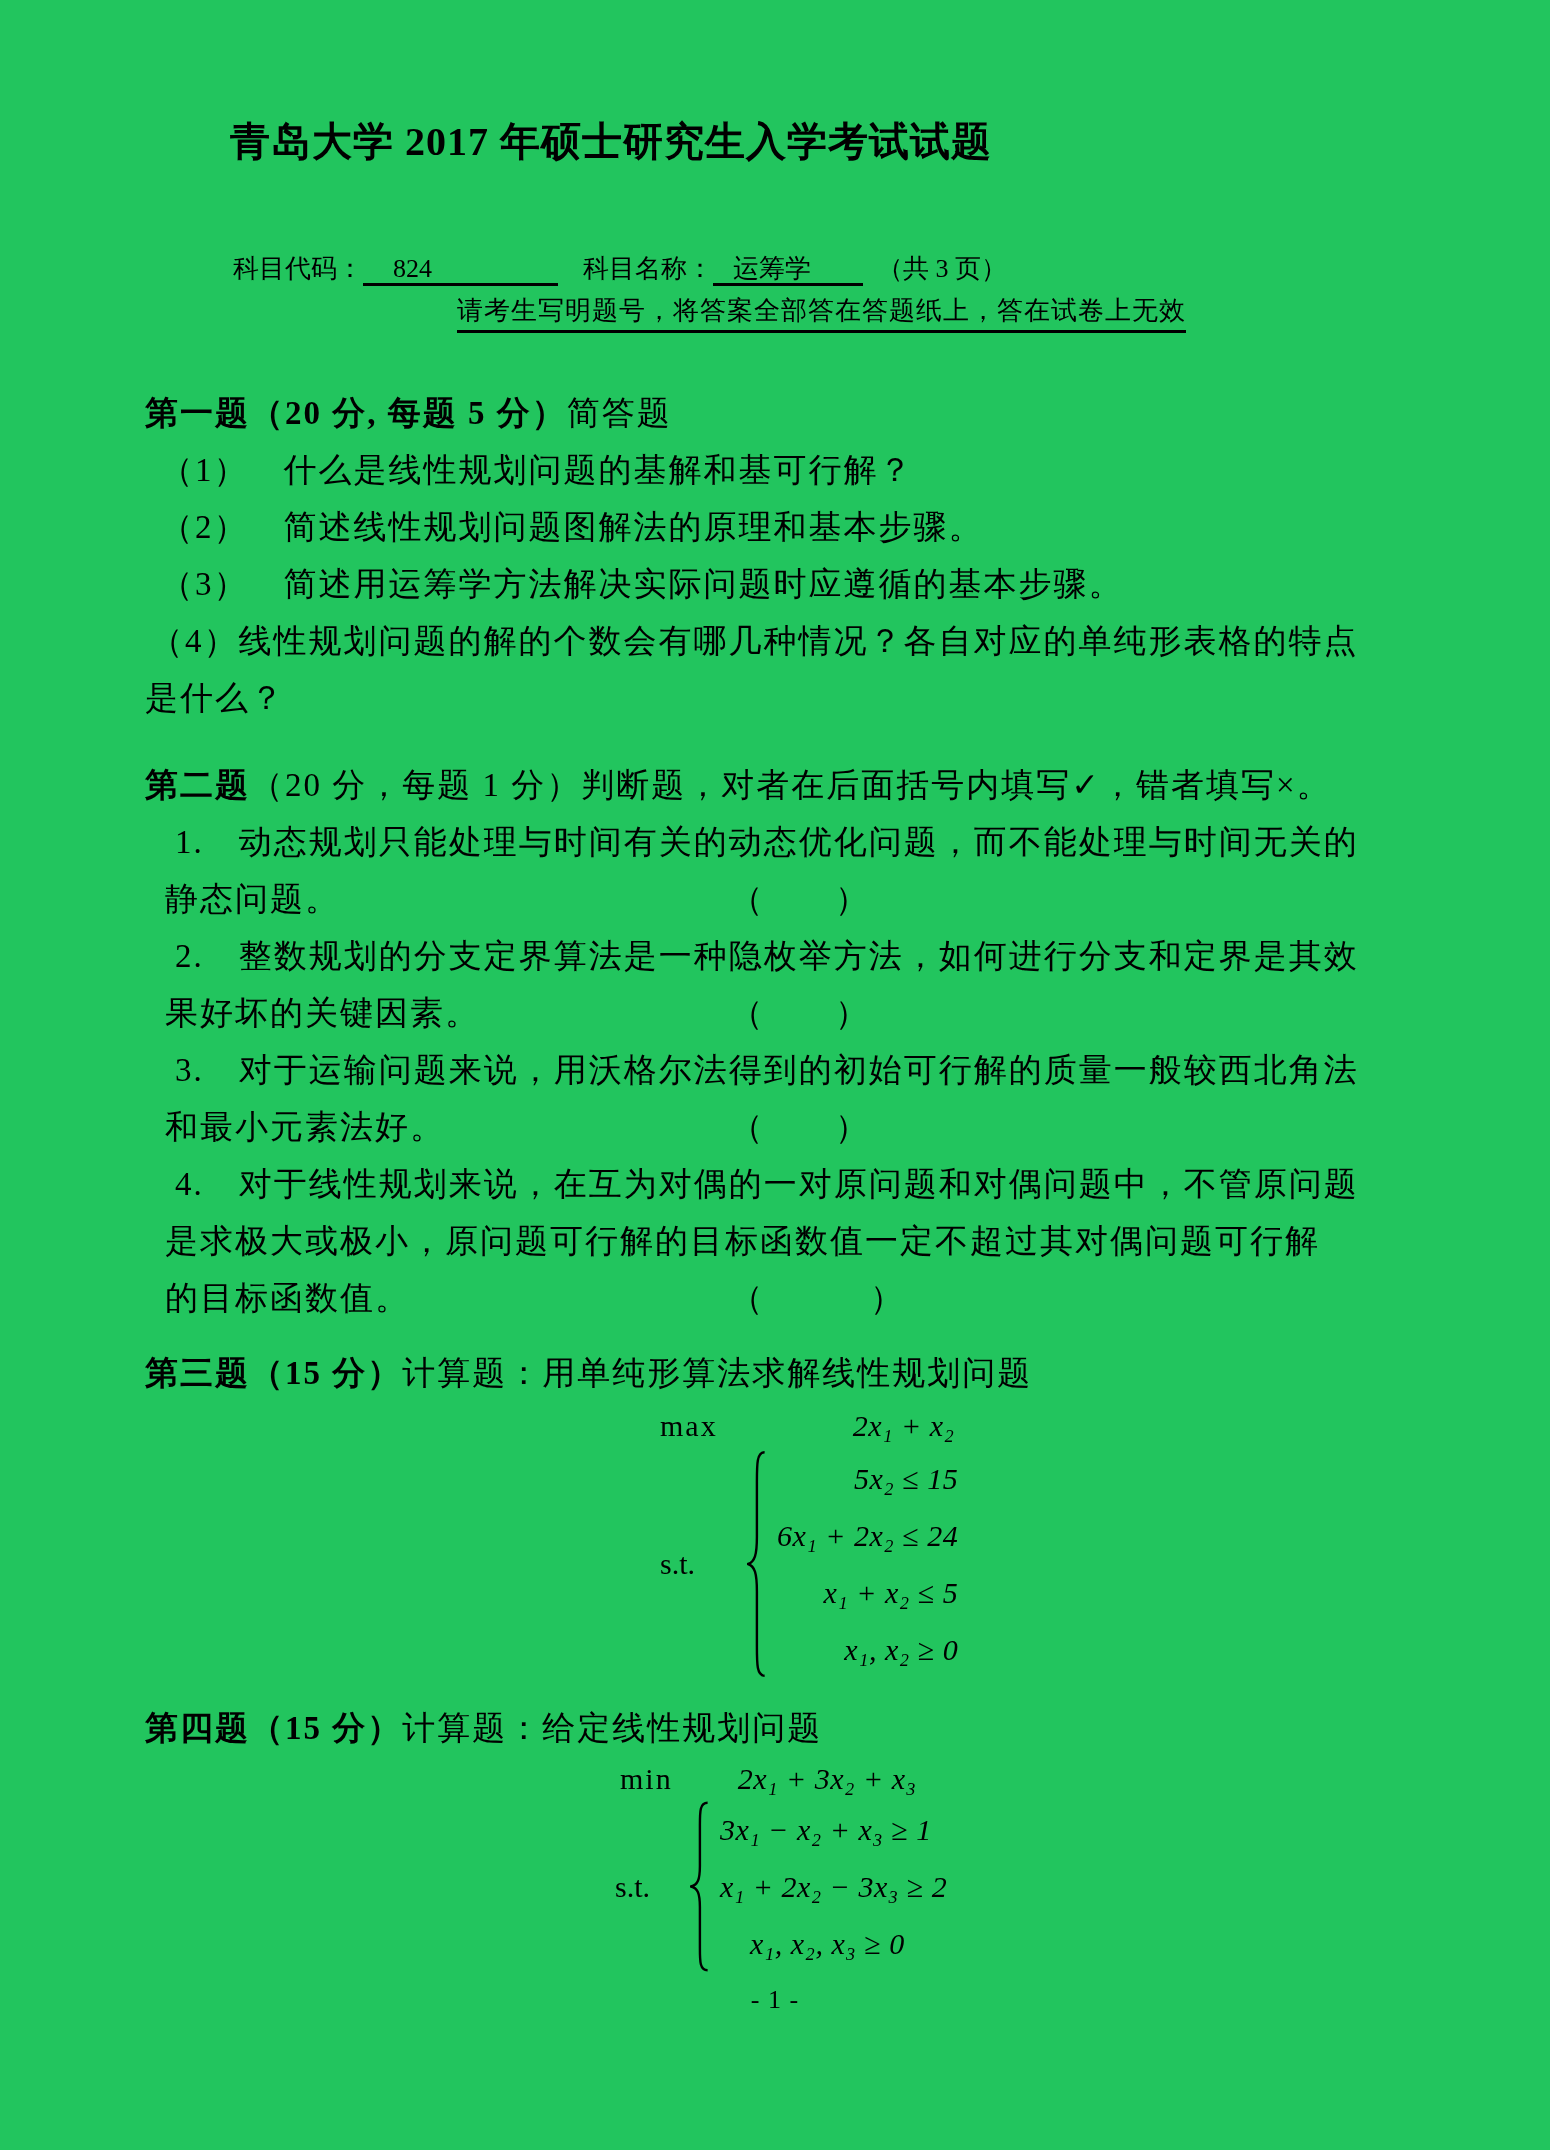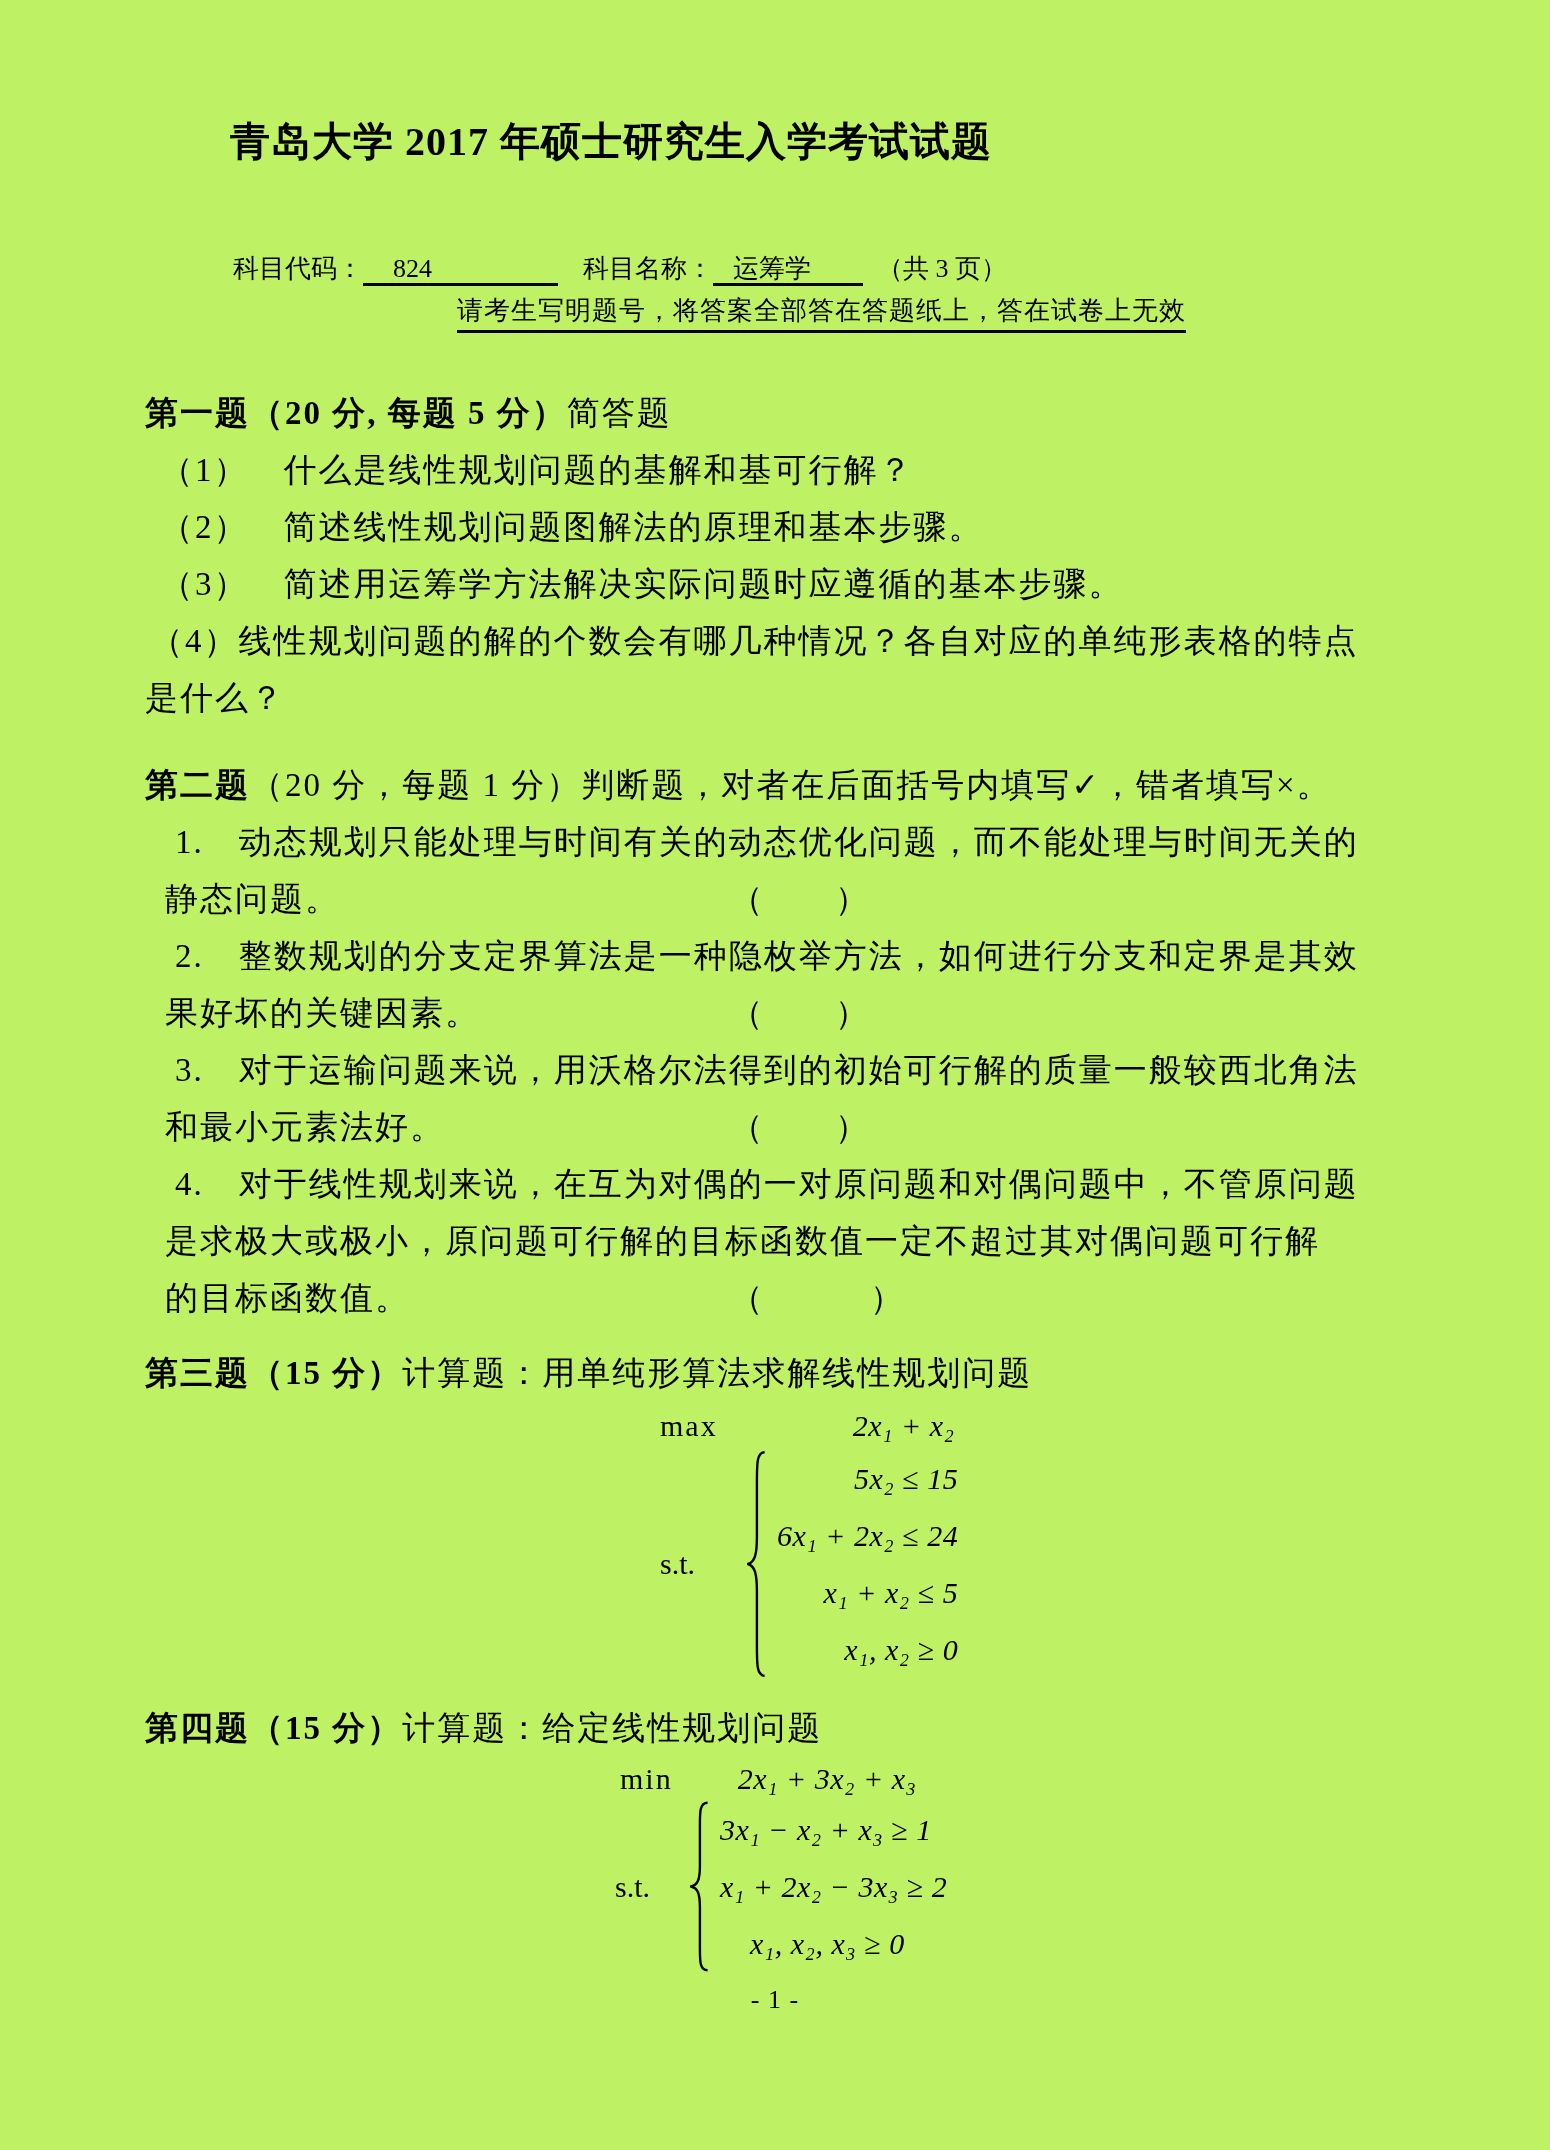--- a/index.html
+++ b/index.html
@@ -1,20 +1,20 @@
 <!DOCTYPE html>
 <html><head>
 <meta charset="utf-8">
 <style>
   html,body{margin:0;padding:0;background:#d8d8d8;}
   .page{
     position:relative;
     width:1550px;height:2150px;
     margin:0 auto;
-    background:#bef264;
+    background:#22c55e;
     color:#000;
     font-family:"Liberation Serif","DejaVu Serif",serif;
     box-sizing:border-box;
     padding:118px 140px 0 145px;
     overflow:hidden;
   }
   .title{
     margin-left:85px;
     font-size:40px;line-height:48px;
     font-weight:bold;letter-spacing:1px;

